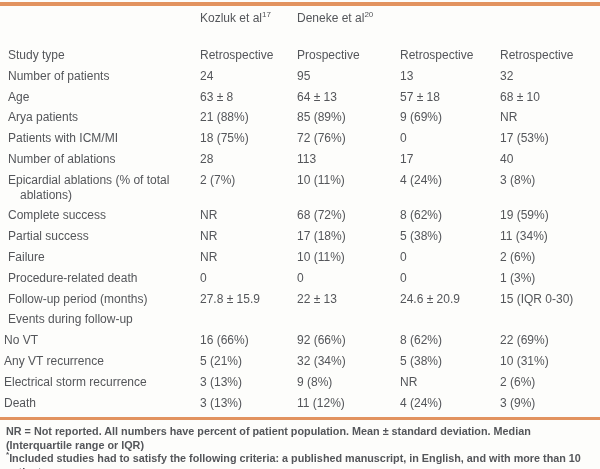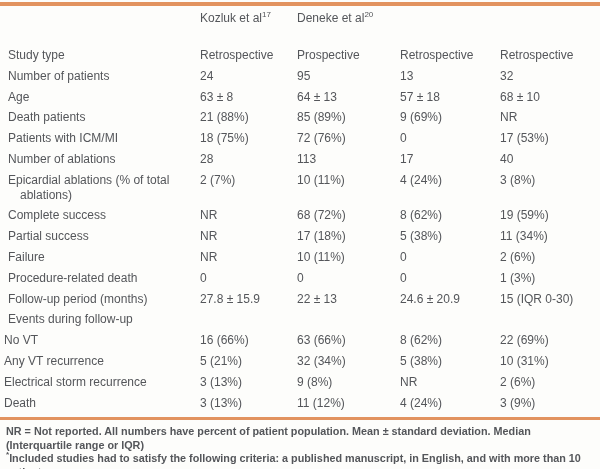--- a/index.html
+++ b/index.html
@@ -61,21 +61,21 @@
         <div class="cell">32</div>
       </div>
       <div class="grid-row">
         <div class="label">Age</div>
         <div class="cell">63 ± 8</div>
         <div class="cell">64 ± 13</div>
         <div class="cell">57 ± 18</div>
         <div class="cell">68 ± 10</div>
       </div>
       <div class="grid-row">
-        <div class="label">Death patients</div>
+        <div class="label">Arya patients</div>
         <div class="cell">21 (88%)</div>
         <div class="cell">85 (89%)</div>
         <div class="cell">9 (69%)</div>
         <div class="cell">NR</div>
       </div>
       <div class="grid-row">
         <div class="label">Patients with ICM/MI</div>
         <div class="cell">18 (75%)</div>
         <div class="cell">72 (76%)</div>
         <div class="cell">0</div>
@@ -133,21 +133,21 @@
       <div class="grid-row">
         <div class="label">Events during follow-up</div>
         <div class="cell"></div>
         <div class="cell"></div>
         <div class="cell"></div>
         <div class="cell"></div>
       </div>
       <div class="grid-row indent">
         <div class="label">No VT</div>
         <div class="cell">16 (66%)</div>
-        <div class="cell">63 (66%)</div>
+        <div class="cell">92 (66%)</div>
         <div class="cell">8 (62%)</div>
         <div class="cell">22 (69%)</div>
       </div>
       <div class="grid-row indent">
         <div class="label">Any VT recurrence</div>
         <div class="cell">5 (21%)</div>
         <div class="cell">32 (34%)</div>
         <div class="cell">5 (38%)</div>
         <div class="cell">10 (31%)</div>
       </div>

